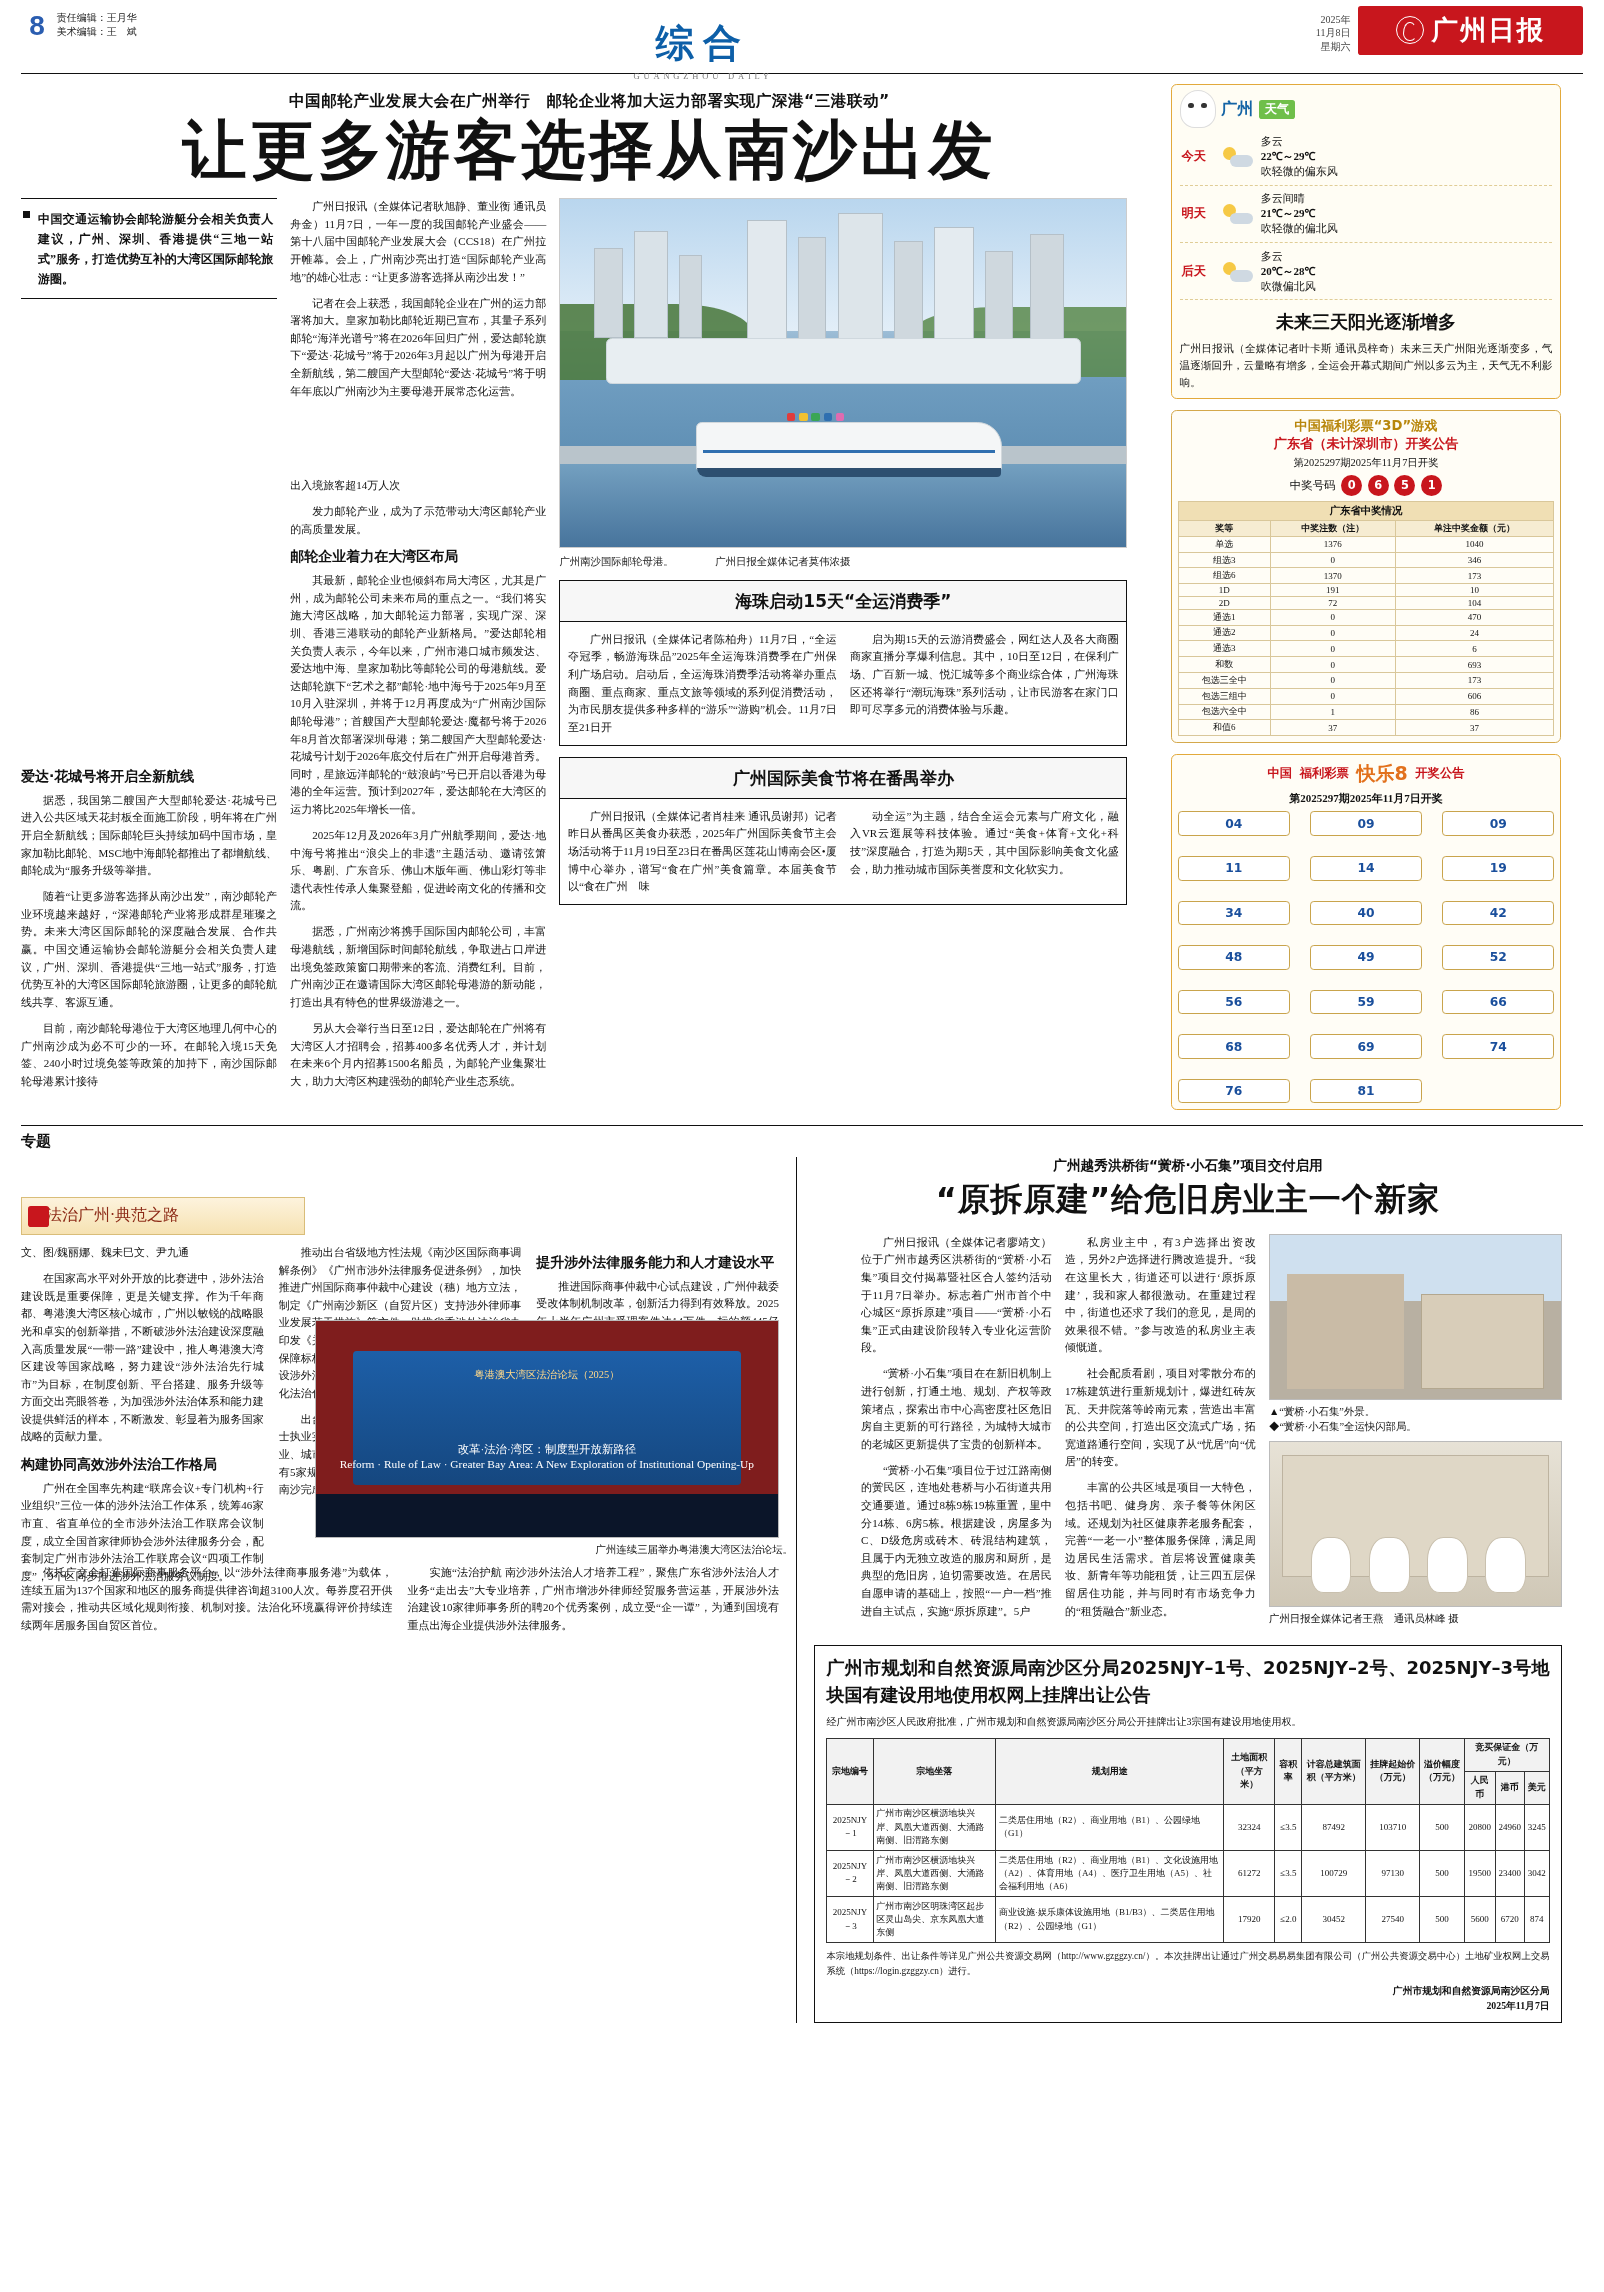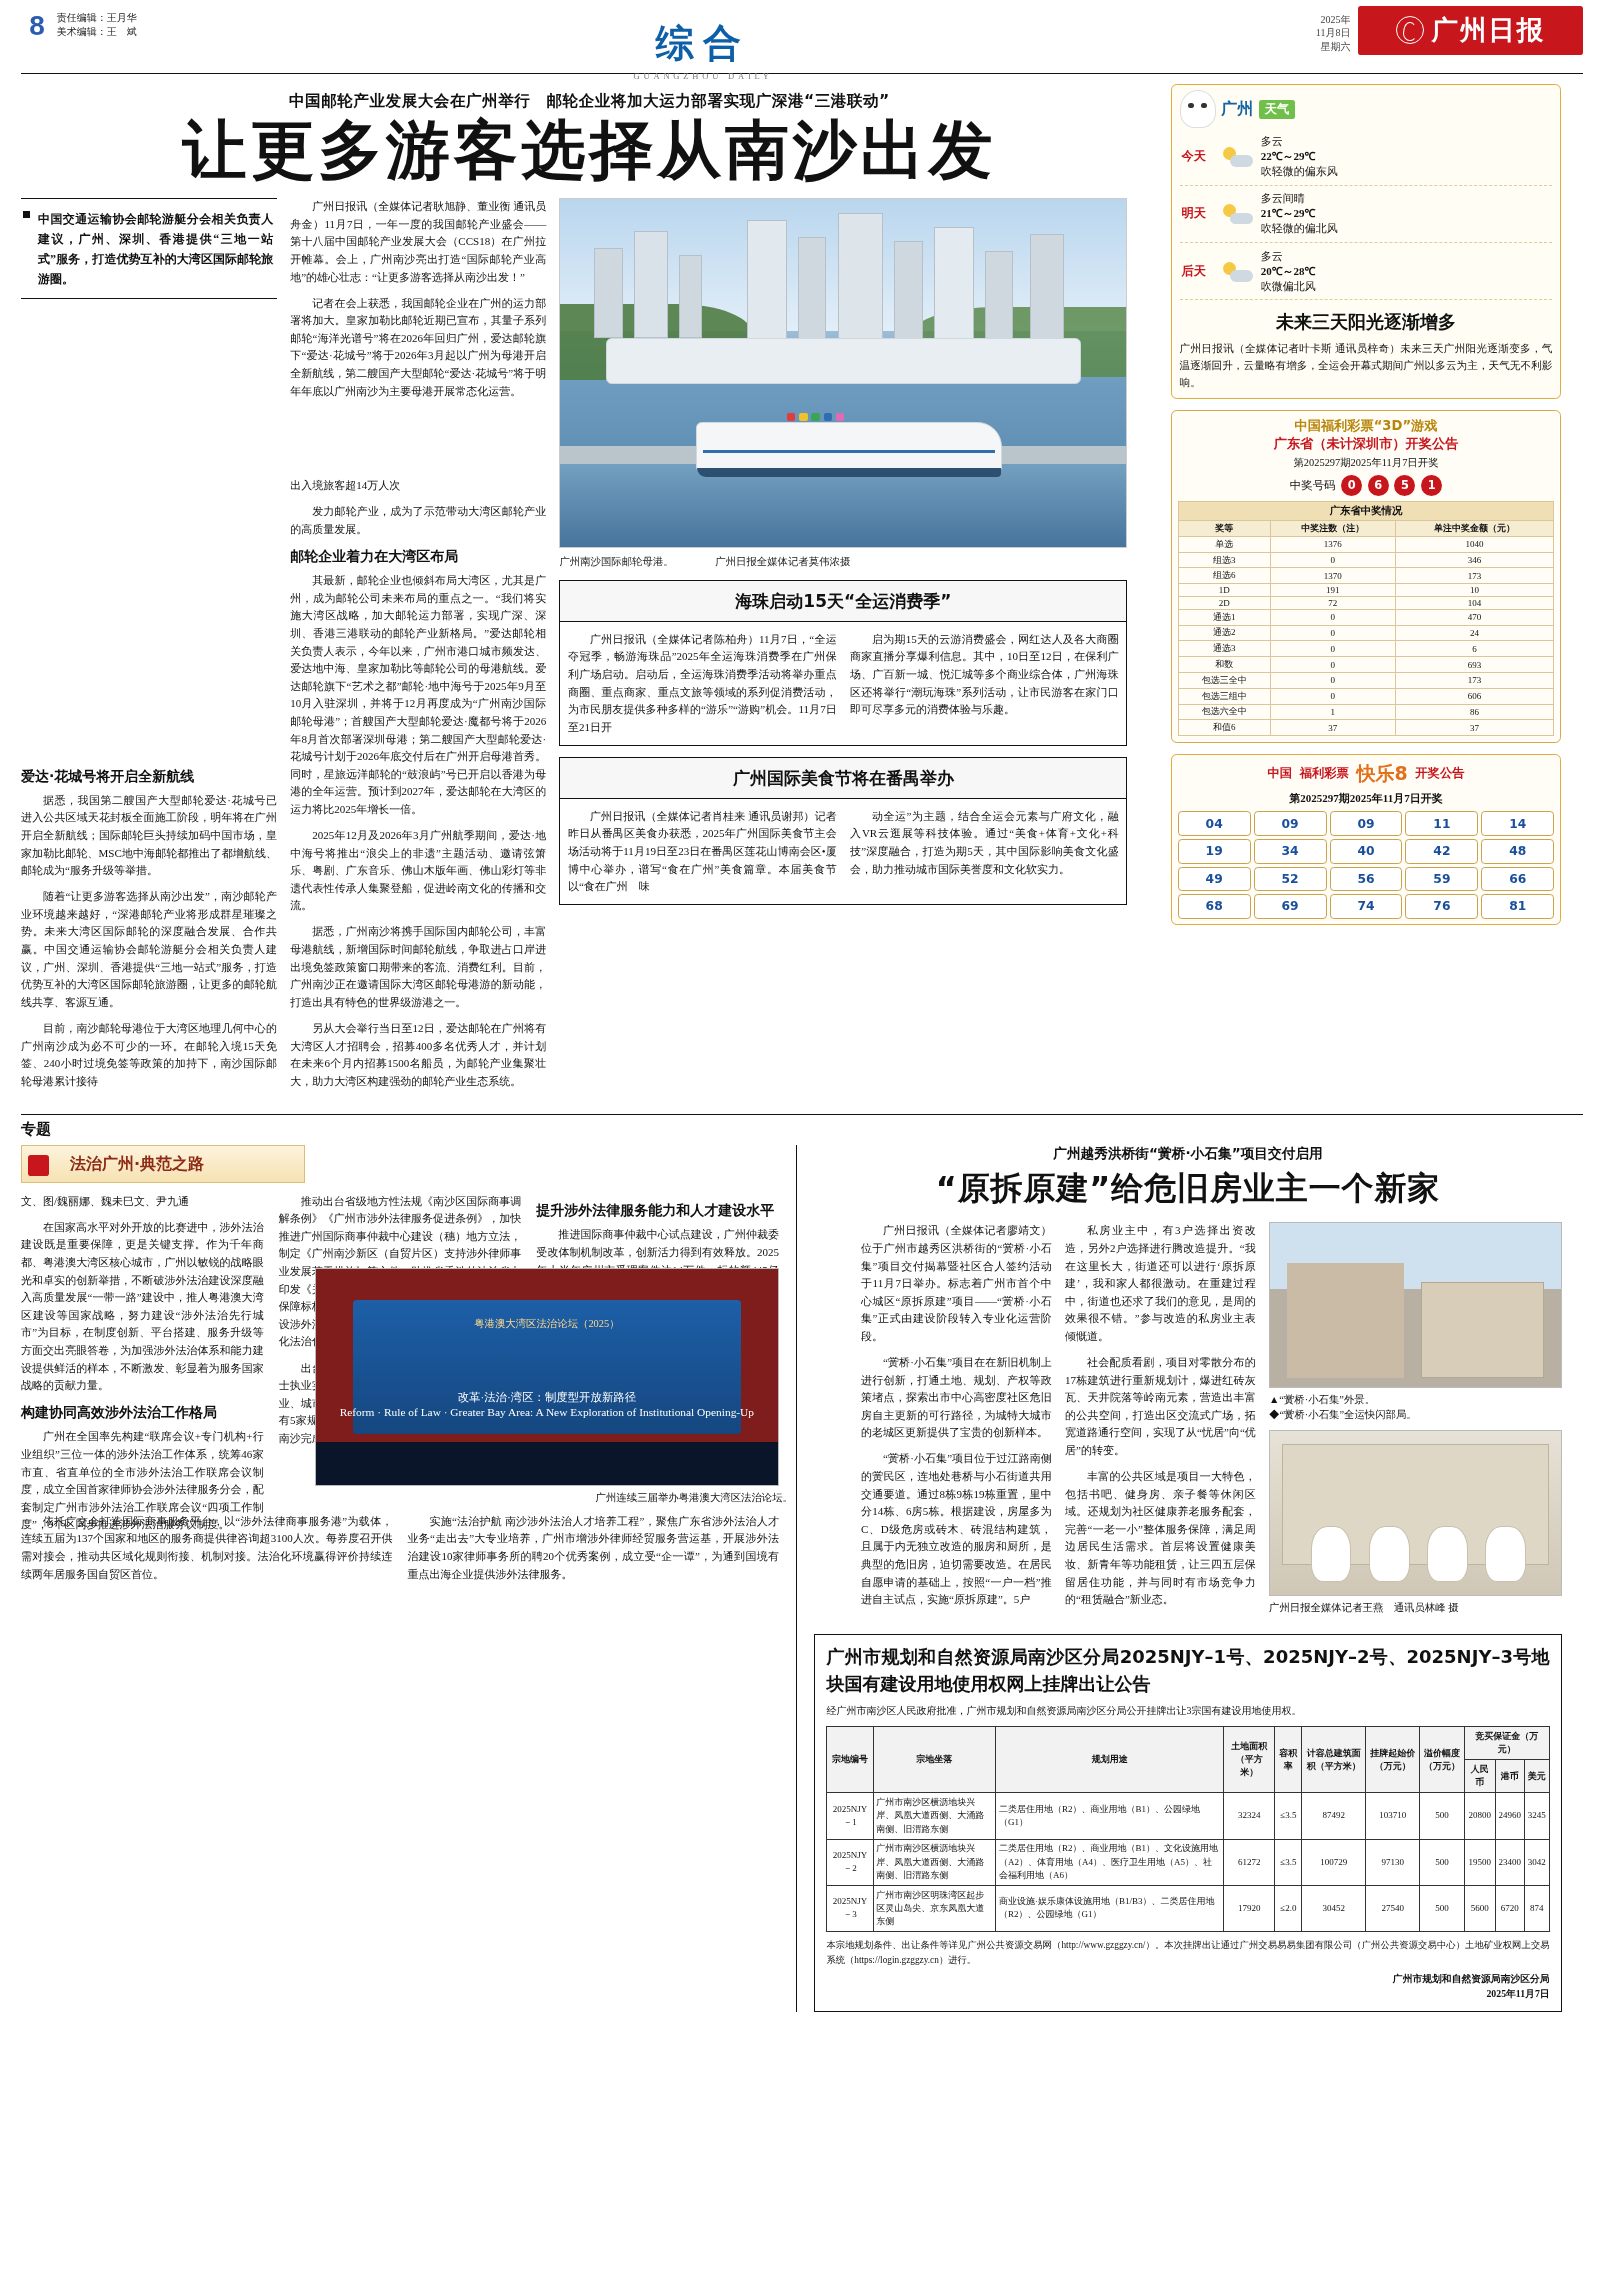--- a/index.html
+++ b/index.html
@@ -105,30 +105,30 @@
   .ball { width:21px; height:21px; border-radius:50%; background:#c8161d; color:#fff; font-weight:bold; display:flex; align-items:center; justify-content:center; font-size:11.4px; font-family:"DejaVu Sans", sans-serif;}
   table.lt { width:100%; border-collapse:collapse; font-size:9px;}
   table.lt th, table.lt td { border:0.9px solid #d9c79a; padding:0.9px 1.9px; text-align:center;}
   table.lt th { background:#f6ecd2; font-weight:bold;}
   table.lt caption { font-size:10.4px; font-weight:bold; padding:1.9px; background:#f0dfb4; border:0.9px solid #d9c79a; border-bottom:none;}
 
   .kl8 { border:1.9px solid #e2a93b; border-radius:5.7px; margin-top:11.4px; padding:5.7px; background:#fffdf6;}
   .kl8-h { display:flex; align-items:center; justify-content:center; gap:7.6px; font-size:12.3px; font-weight:bold; color:#c8161d; font-family:"DejaVu Sans", sans-serif;}
   .kl8-h .big { font-size:19px; color:#e2711d;}
   .kl8-sub { text-align:center; font-size:11px; font-weight:bold; margin:3.8px 0 5.7px;}
-  .kgrid { display:grid; grid-template-columns:repeat(5, 1fr); gap:3px;}
+  .kgrid { display:grid; grid-template-columns:repeat(3, 1fr); gap:20px;}
   .kball { height:24.6px; border:0.9px solid #c9a44c; border-radius:3.8px; background:#fff; color:#1a4f9c; font-weight:bold; font-size:12.3px; display:flex; align-items:center; justify-content:center; font-family:"DejaVu Sans", sans-serif;}
 
   
   .sectag { margin-top:15px; border-top:1.9px solid #111; padding-top:5.7px; font-size:15px; font-weight:bold; font-family:"DejaVu Sans", sans-serif;}
   .feature { display:flex; gap:17px; margin-top:5.7px;}
   .fleft { width:776px; border-right:0.9px solid #111; padding-right:17px;}
   .fright { width:748px;}
   .ftitle { text-align:center; font-size:41px; font-weight:bold; letter-spacing:1.9px; line-height:1.18; font-family:"DejaVu Sans", sans-serif; margin:9.5px 0 11.4px;}
-  .banner { width:284px; height:38px; background:linear-gradient(#fdf3dd,#f6e2b2); border:0.9px solid #d9bd79; display:flex; align-items:center; padding-left:48px; font-size:16px; font-weight:bold; color:#8d2b17; font-family:"DejaVu Sans", sans-serif; position:relative; margin-bottom:9.5px;}
+  .banner { width:284px; height:38px; background:linear-gradient(#fdf3dd,#f6e2b2); border:0.9px solid #d9bd79; display:flex; align-items:center; padding-left:24px; font-size:16px; font-weight:normal; color:#8d2b17; font-family:"DejaVu Sans", sans-serif; position:relative; margin-bottom:9.5px;margin-top:40px;}
   .banner:before{ content:""; position:absolute; left:5.7px; top:8.5px; width:21px; height:21px; background:#c8161d; border-radius:2.8px;}
   .fbody { display:flex; gap:15px;}
   .fcol { flex:1; font-size:11px; line-height:17.6px; text-align:justify;}
   .fcol p { margin:0 0 8.5px; text-indent:2em;}
   .fphoto { width:473px; height:218px; border:0.9px solid #bbb; position:relative; overflow:hidden; background:#7f1d1d;}
   .stage { position:absolute; left:8%; top:14%; width:84%; height:62%; background:linear-gradient(#1d5fa8,#15477f); border-radius:3.8px;}
   .stage-txt { position:absolute; left:50%; top:56%; transform:translateX(-50%); color:#fff; font-size:11.4px; text-align:center; width:90%; line-height:15px;}
   .stage-top { position:absolute; left:50%; top:22%; transform:translateX(-50%); color:#ffd98a; font-size:10.4px;}
   .lights { position:absolute; left:0; top:0; width:100%; height:12%; background:repeating-linear-gradient(90deg,#2a3a5c 0 13.2px,#3c5party 0 0, #46597f 13.2px 26.5px);}
   .seats { position:absolute; left:0; bottom:0; width:100%; height:20%; background:#0b1529;}

